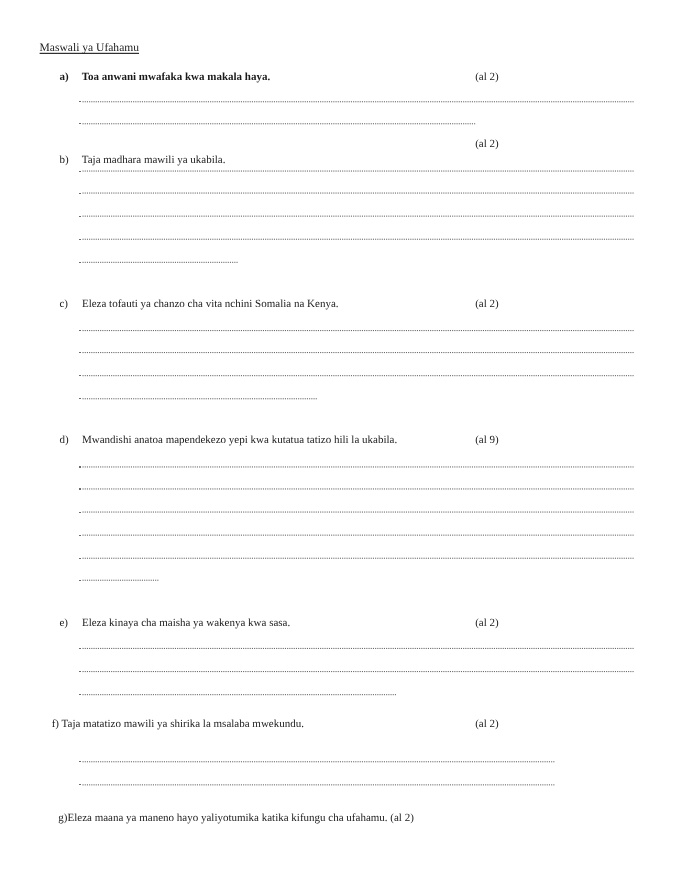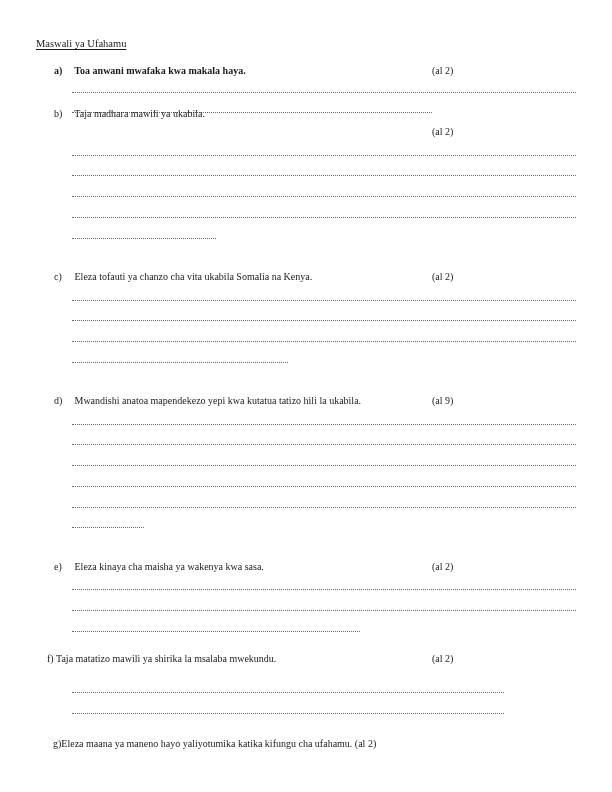--- a/index.html
+++ b/index.html
@@ -18,34 +18,34 @@
 <div class="title">Maswali ya Ufahamu</div>
 
 <div class="q" style="left:54px; top:65px;font-weight:bold;">
   <span class="lbl">a)</span>
   <span>Toa anwani mwafaka kwa makala haya.</span>
 </div>
 <div class="marks" style="left:432px; top:65px;">(al 2)</div>
 <div class="line" style="left:72px; top:92px; width:504px;"></div>
 <div class="line" style="left:72px; top:112px; width:360px;"></div>
 
-<div class="q" style="left:54px; top:108px;">
+<div class="q" style="left:54px; top:140px;">
   <span class="lbl">b)</span>
   <span>Taja madhara mawili ya ukabila.</span>
 </div>
 <div class="marks" style="left:432px; top:126px;">(al 2)</div>
 <div class="line" style="left:72px; top:155px; width:504px;"></div>
 <div class="line" style="left:72px; top:175px; width:504px;"></div>
 <div class="line" style="left:72px; top:196px; width:504px;"></div>
 <div class="line" style="left:72px; top:217px; width:504px;"></div>
 <div class="line" style="left:72px; top:238px; width:144px;"></div>
 
 <div class="q" style="left:54px; top:271px;">
   <span class="lbl">c)</span>
-  <span>Eleza tofauti ya chanzo cha vita ukabila Somalia na Kenya.</span>
+  <span>Eleza tofauti ya chanzo cha vita nchini Somalia na Kenya.</span>
 </div>
 <div class="marks" style="left:432px; top:271px;">(al 2)</div>
 <div class="line" style="left:72px; top:300px; width:504px;"></div>
 <div class="line" style="left:72px; top:320px; width:504px;"></div>
 <div class="line" style="left:72px; top:341px; width:504px;"></div>
 <div class="line" style="left:72px; top:362px; width:216px;"></div>
 
 <div class="q" style="left:54px; top:395px;">
   <span class="lbl">d)</span>
   <span>Mwandishi anatoa mapendekezo yepi kwa kutatua tatizo hili la ukabila.</span>

